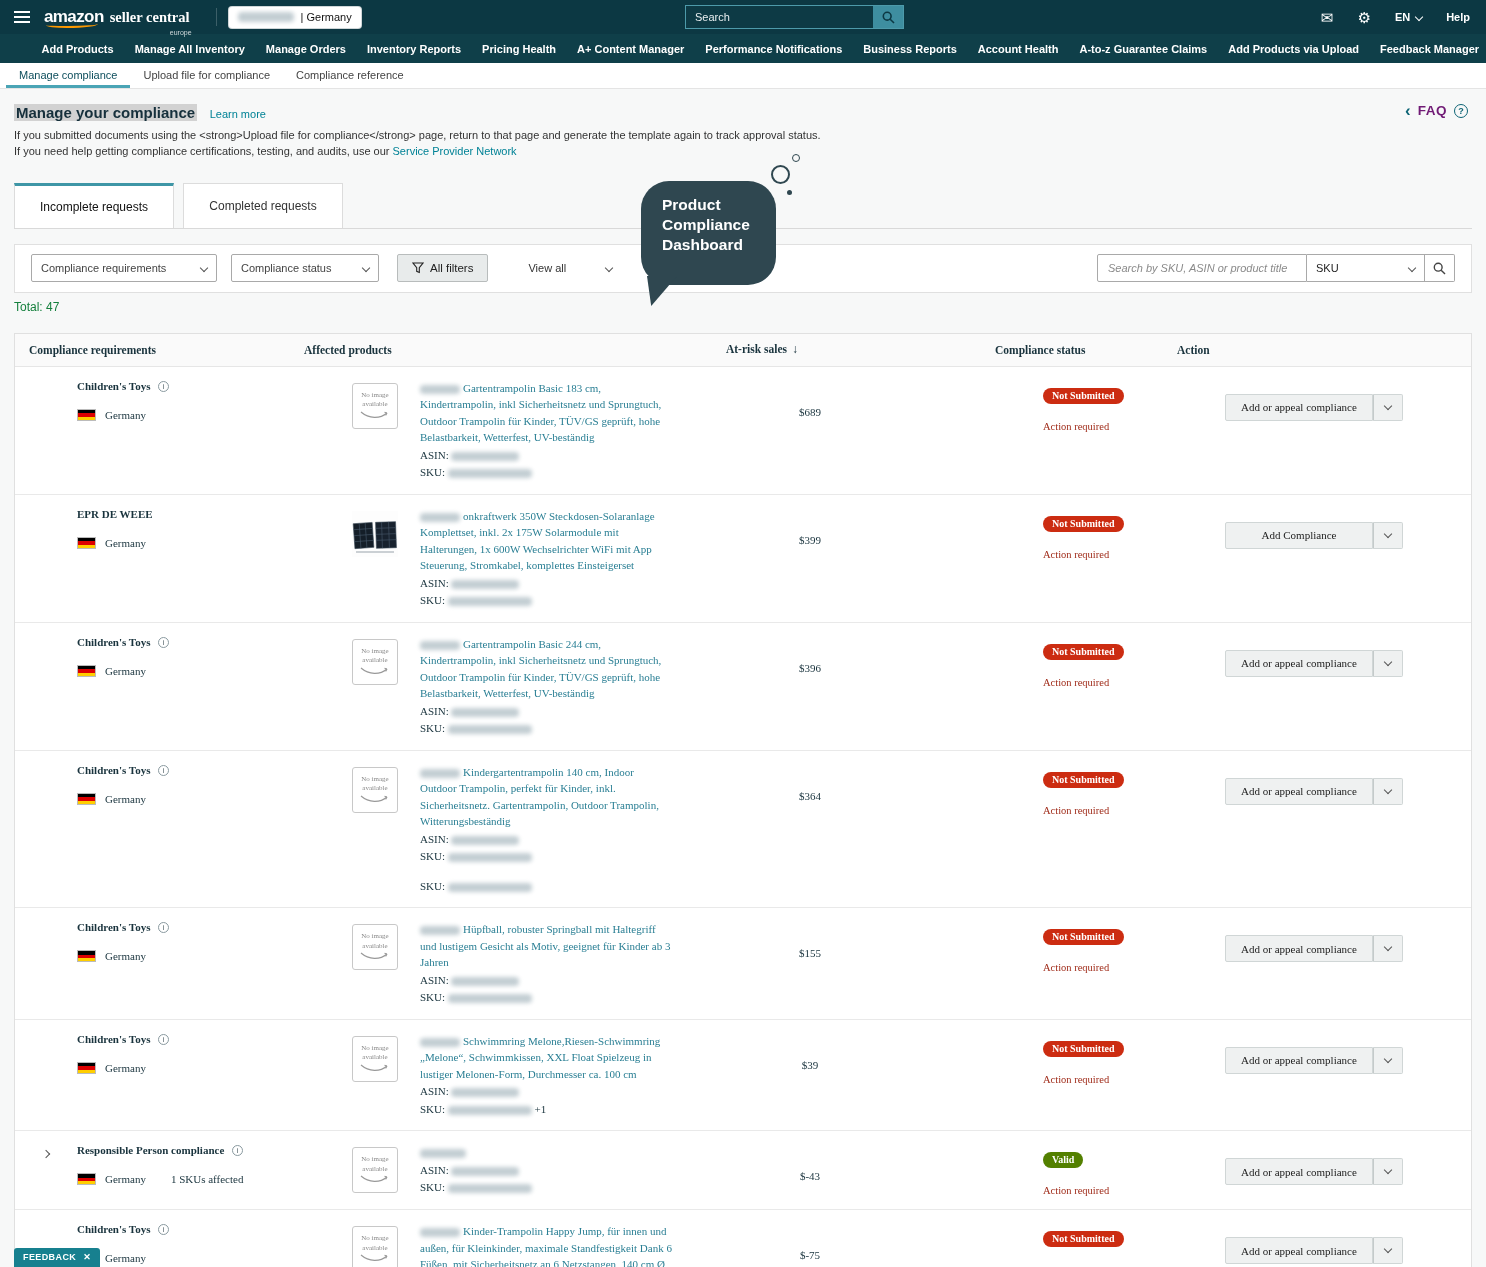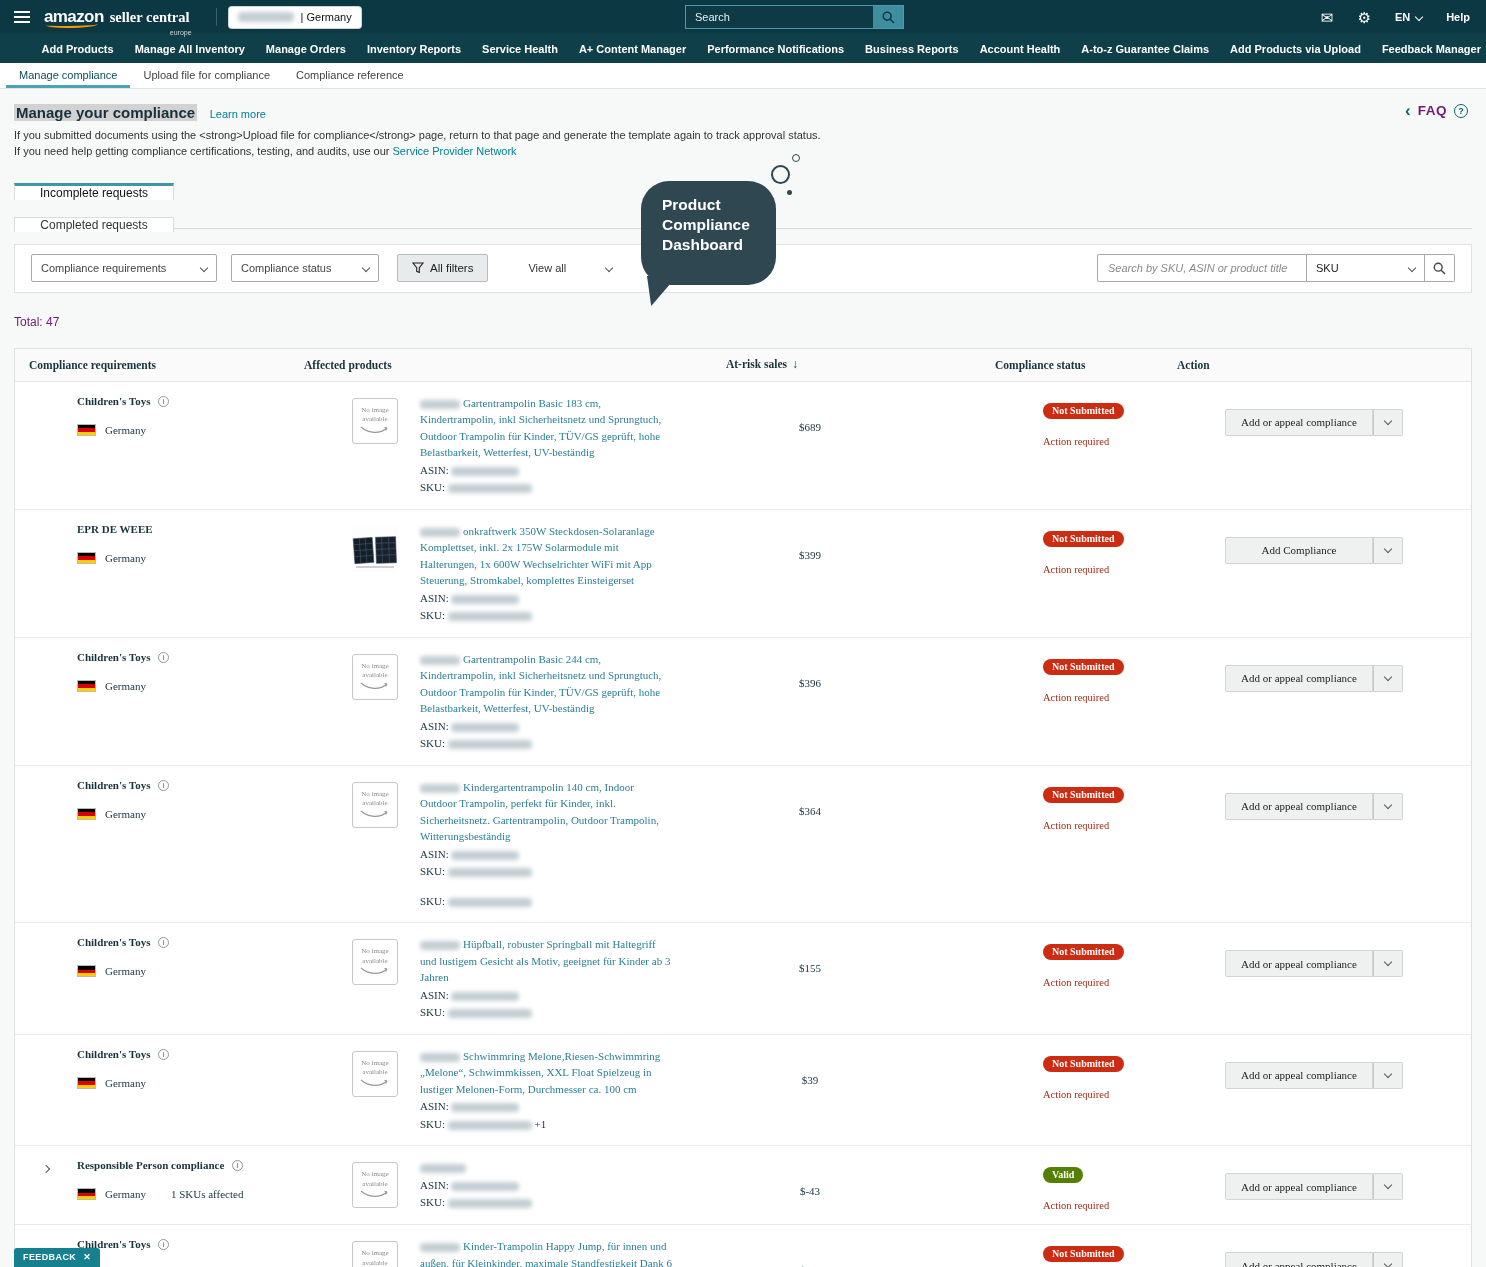--- a/index.html
+++ b/index.html
@@ -49,21 +49,21 @@
   .pg-title{font-size:15px;font-weight:bold;color:#16303c;background:#d2d2d2;padding:0 2px;}
   .learn-more{font-size:11px;color:#008296;margin-left:8px;cursor:pointer;text-decoration:none;}
   .pg-desc{margin-top:6px;font-size:11px;color:#333;line-height:1.45;}
   .tlink{color:#008296;cursor:pointer;text-decoration:none;}
   .faq{position:absolute;right:4px;top:-2px;display:flex;align-items:center;gap:7px;cursor:pointer;}
   .faq-chev{color:#0d6475;font-size:17px;font-weight:bold;line-height:1;}
   .faq-label{color:#701a75;font-weight:bold;font-size:13.5px;letter-spacing:0.5px;}
   .faq-q{width:14px;height:14px;border:1.3px solid #0d6475;border-radius:50%;color:#0d6475;font-size:9px;font-weight:bold;display:inline-flex;align-items:center;justify-content:center;}
 
   
-  .tabs-row{margin-top:23px;border-bottom:1px solid #d9d9d9;display:flex;gap:17px;height:46px;flex-direction:column;}
+  .tabs-row{margin-top:23px;border-bottom:1px solid #d9d9d9;display:flex;gap:9px;height:46px;}
   .tab{width:160px;background:#fff;border:1px solid #dcdcdc;border-bottom:none;display:flex;align-items:center;justify-content:center;font-size:12px;color:#333;cursor:pointer;}
   .tab.active{border-top:3px solid #3e96a6;color:#111;}
 
   
   .callout{position:absolute;left:641px;top:181px;width:135px;height:104px;background:#2f4750;border-radius:28px;color:#fff;font-weight:bold;font-size:15.5px;line-height:20px;padding:14px 0 0 21px;z-index:30;}
   .callout:after{content:"";position:absolute;left:6px;bottom:-21px;width:30px;height:30px;background:#2f4750;clip-path:polygon(0 0,100% 0,14% 100%);}
   .bub{position:absolute;border-radius:50%;}
   .bub.b1{right:-14px;top:-16px;width:19px;height:19px;border:2px solid #2f4750;background:#f7f8f8;}
   .bub.b2{right:-24px;top:-27px;width:8px;height:8px;border:1.5px solid #2f4750;background:#f7f8f8;}
   .bub.b3{right:-16px;top:9px;width:5px;height:5px;background:#2f4750;}
@@ -72,21 +72,21 @@
   .filter-card{margin-top:15px;background:#fff;border:1px solid #e0e0e0;height:49px;display:flex;align-items:center;padding:0 16px;}
   .fselect{border:1px solid #a9a9a9;border-radius:2px;height:28px;display:flex;align-items:center;justify-content:space-between;padding:0 9px;font-size:11px;color:#444;background:#fff;cursor:pointer;}
   .fs-req{width:186px;} .fs-status{width:148px;margin-left:14px;}
   .allfilters{height:28px;margin-left:18px;border:1px solid #b8bcbc;background:#e8ebeb;border-radius:2px;display:flex;align-items:center;gap:6px;padding:0 14px;font-size:11.5px;color:#222;cursor:pointer;font-family:"Liberation Sans",sans-serif;}
   .viewall{margin-left:40px;display:flex;align-items:center;gap:40px;font-size:11px;color:#333;cursor:pointer;}
   .fright{margin-left:auto;display:flex;align-items:center;}
   .fsearch-input{width:210px;height:28px;border:1px solid #a9a9a9;border-radius:2px 0 0 2px;font-size:11px;font-style:italic;color:#8a8a8a;display:flex;align-items:center;padding:0 10px;background:#fff;}
   .sku-select{width:118px;height:28px;border:1px solid #a9a9a9;border-left:none;display:flex;align-items:center;justify-content:space-between;padding:0 9px;font-size:11px;color:#222;background:#fff;cursor:pointer;gap:44px;}
   .fsearch-btn{width:30px;height:28px;border:1px solid #a9a9a9;border-left:none;border-radius:0 2px 2px 0;background:#fff;display:flex;align-items:center;justify-content:center;cursor:pointer;}
 
-  .total{margin-top:22px;font-size:12px;color:#701a75;}
+  .total{margin-top:7px;font-size:12px;color:#15803d;}
 
   
   .table-card{margin-top:19px;background:#fff;border:1px solid #e0e0e0;border-bottom:none;font-family:"Liberation Serif",serif;color:#19333d;}
   .tgrid{display:grid;grid-template-columns:289px 403px 110px 178px 182px 1fr;}
   .thead{height:33px;align-items:center;background:#fafafa;border-bottom:1px solid #e6e6e6;font-weight:bold;font-size:11.5px;}
   .thead > div:first-child{padding-left:14px;}
   .th-sales{text-align:center;cursor:pointer;}
   .sort-arrow{margin-left:5px;font-size:12px;}
   .trow{padding:13px 0 13px 48px;border-bottom:1px solid #e9e9e9;position:relative;min-height:77px;font-size:11px;}
   .c-cat{padding-left:14px;}
@@ -158,21 +158,21 @@
   </div>
 </div>
 
 <div class="navbar">
   <span class="bookmark"></span>
   <div class="nav-items">
       <span class="nav-item">Add Products</span>
       <span class="nav-item">Manage All Inventory</span>
       <span class="nav-item">Manage Orders</span>
       <span class="nav-item">Inventory Reports</span>
-      <span class="nav-item">Service Health</span>
+      <span class="nav-item">Pricing Health</span>
       <span class="nav-item">A+ Content Manager</span>
       <span class="nav-item">Performance Notifications</span>
       <span class="nav-item">Business Reports</span>
       <span class="nav-item">Account Health</span>
       <span class="nav-item">A-to-z Guarantee Claims</span>
       <span class="nav-item">Add Products via Upload</span>
       <span class="nav-item">Feedback Manager</span>
     </div>
 
 </div>

